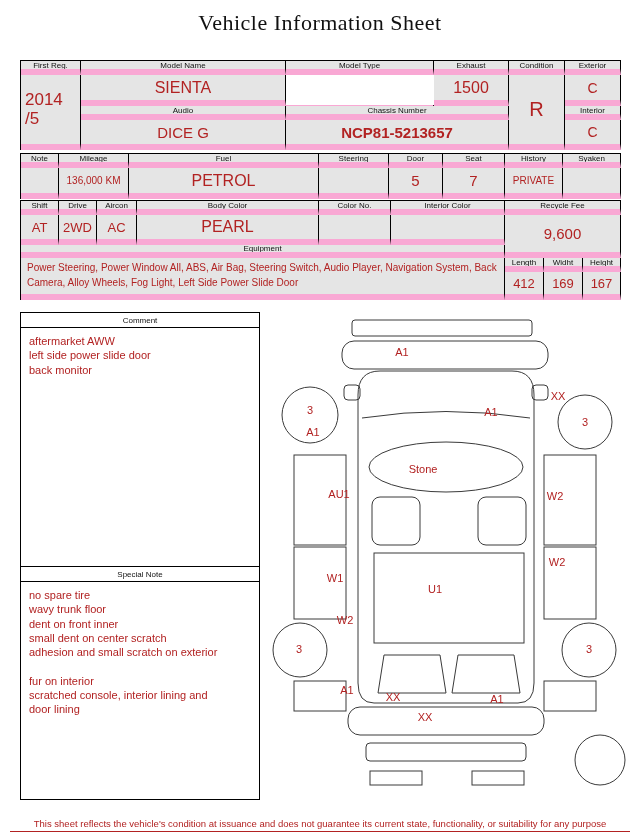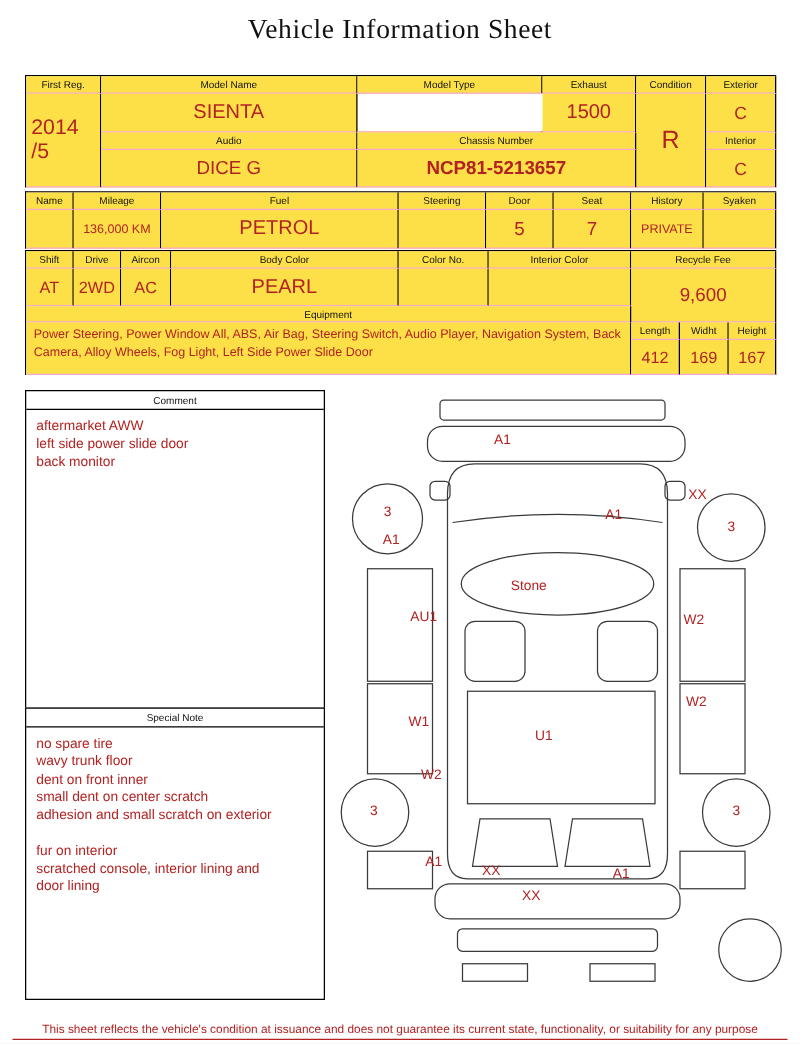--- a/index.html
+++ b/index.html
@@ -4,22 +4,22 @@
 <style>
   * { margin:0; padding:0; box-sizing:border-box; }
   html,body { background:#e8e8e8; }
   body { font-family:"Liberation Sans", sans-serif; }
   .page { position:relative; width:640px; height:835px; background:#ffffff; overflow:hidden; margin:0 auto; }
 
   .title { position:absolute; top:10px; left:0; width:100%; text-align:center;
            font-family:"Liberation Serif", serif; font-size:22px; color:#111; letter-spacing:.5px; }
 
   .grid { position:absolute; display:grid; border-top:1px solid #000; border-left:1px solid #000; background:#fff; }
-  .cell { border-right:1px solid #000; border-bottom:1px solid #f9a8d4; display:flex;
-          align-items:center; justify-content:center; overflow:hidden; background:#fde047; }
+  .cell { border-right:1px solid #000; border-bottom:6px solid #f9a8d4; display:flex;
+          align-items:center; justify-content:center; overflow:hidden; background:#e5e5e5; }
   .lbl  { font-size:8px; color:#111; }
   .val  { color:#b22222; }
   .v20 { font-size:20px; } .v16 { font-size:16px; } .v15 { font-size:15px; }
   .v14 { font-size:14px; } .v13 { font-size:13px; } .v10 { font-size:10px; }
   .first-reg { justify-content:flex-start; padding-left:4px; font-size:17px;
                white-space:pre-line; line-height:1.1; align-items:center; }
   .equip { justify-content:flex-start; align-items:flex-start; text-align:left;
            padding:3px 6px; font-size:10px; line-height:1.45; }
 
   .side-box { position:absolute; left:20px; width:240px; border:1px solid #000; background:#fff; }
@@ -60,21 +60,21 @@
     <div class="cell val v14" style="grid-area:2/6/3/7;">C</div>
     <div class="cell lbl" style="grid-area:3/2/4/3;">Audio</div>
     <div class="cell val v15" style="grid-area:4/2/5/3;">DICE G</div>
     <div class="cell lbl" style="grid-area:3/3/4/5;">Chassis Number</div>
     <div class="cell val v15" style="grid-area:4/3/5/5;font-weight:bold;">NCP81-5213657</div>
     <div class="cell lbl" style="grid-area:3/6/4/7;">Interior</div>
     <div class="cell val v14" style="grid-area:4/6/5/7;">C</div>
   </div>
 
   <div class="grid" style="left:20px; top:153px; grid-template-columns:38px 70px 190px 70px 54px 62px 58px 58px; grid-template-rows:14px 31px;">
-    <div class="cell lbl" style="grid-area:1/1/2/2;">Name</div>
+    <div class="cell lbl" style="grid-area:1/1/2/2;">Note</div>
     <div class="cell val" style="grid-area:2/1/3/2;"></div>
     <div class="cell lbl" style="grid-area:1/2/2/3;">Mileage</div>
     <div class="cell val v10" style="grid-area:2/2/3/3;">136,000 KM</div>
     <div class="cell lbl" style="grid-area:1/3/2/4;">Fuel</div>
     <div class="cell val v16" style="grid-area:2/3/3/4;">PETROL</div>
     <div class="cell lbl" style="grid-area:1/4/2/5;">Steering</div>
     <div class="cell val" style="grid-area:2/4/3/5;"></div>
     <div class="cell lbl" style="grid-area:1/5/2/6;">Door</div>
     <div class="cell val v15" style="grid-area:2/5/3/6;">5</div>
     <div class="cell lbl" style="grid-area:1/6/2/7;">Seat</div>

